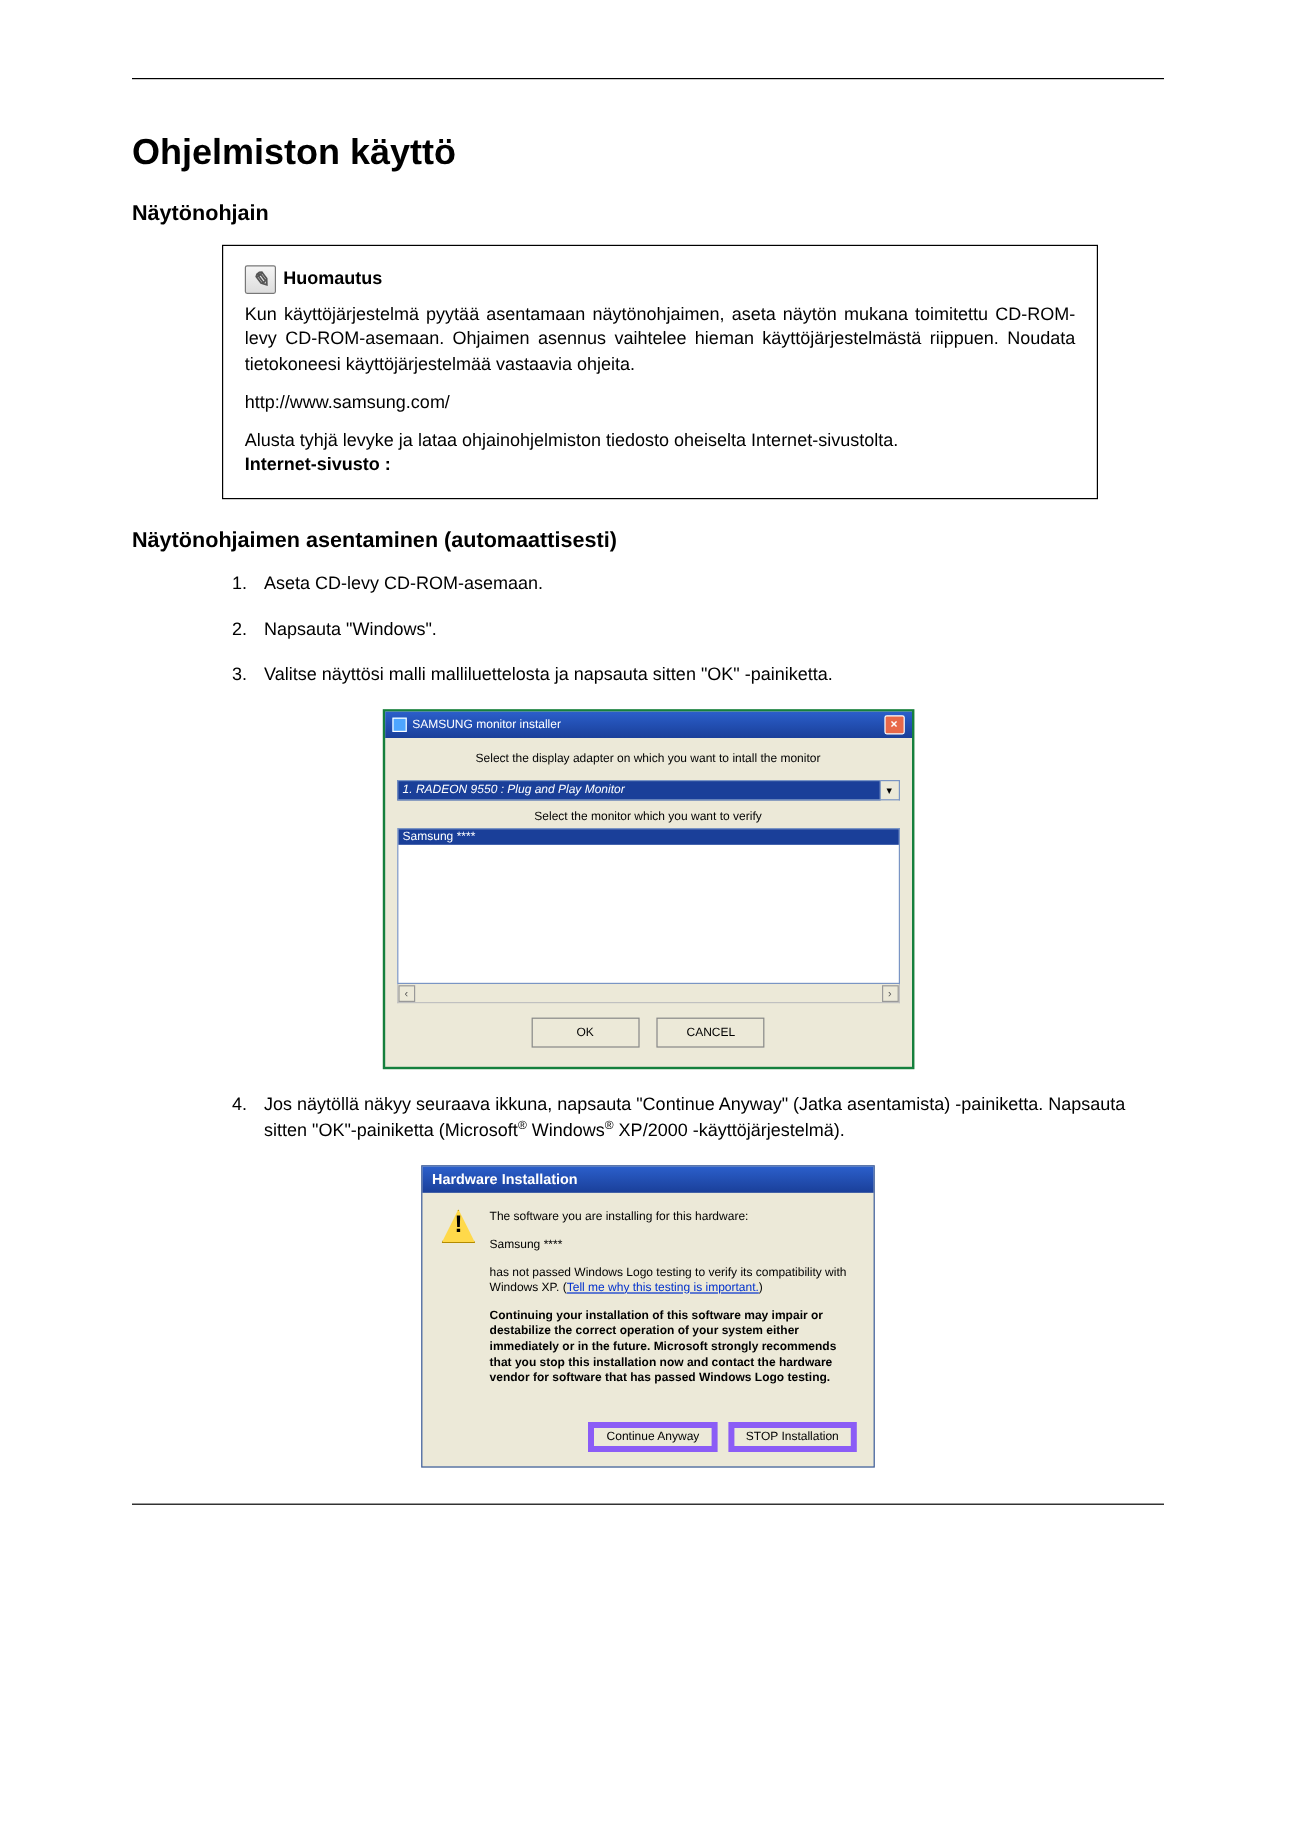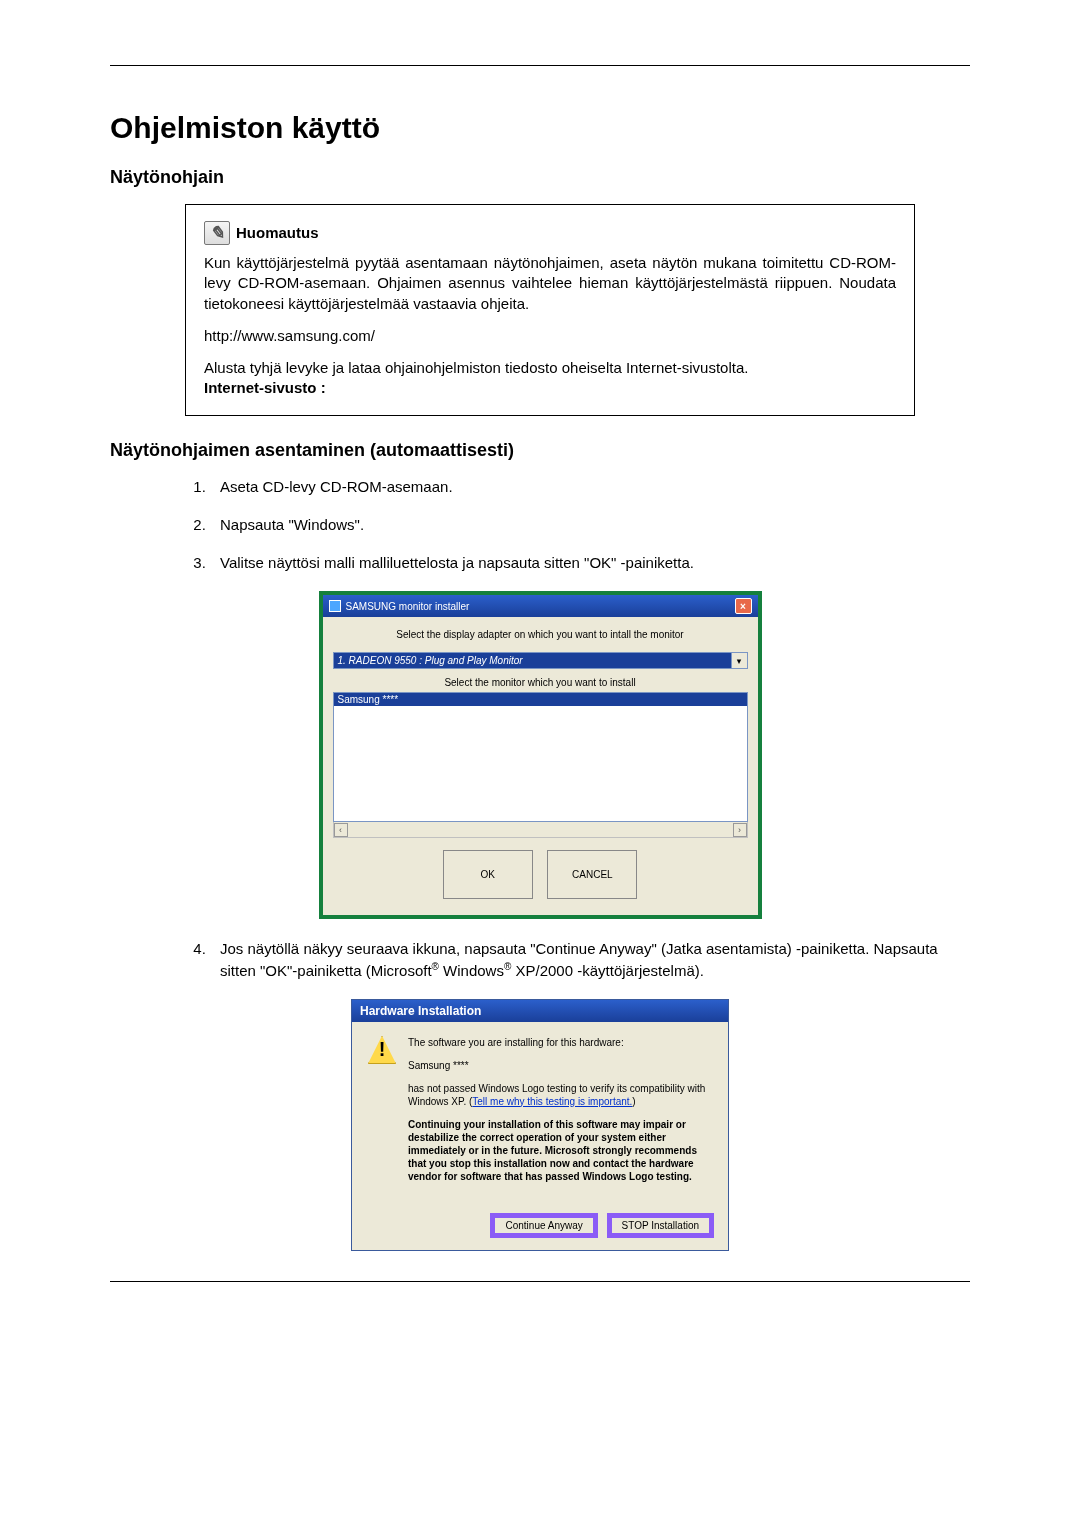--- a/index.html
+++ b/index.html
@@ -63,21 +63,21 @@
       margin-left: 100px;
       font-size: 15px;
       line-height: 1.35;
     }
     ol.steps li { margin-bottom: 18px; padding-left: 10px; }
     .fig-wrap { text-align: center; margin: 8px 0 20px 0; }
     
     .dlg1 {
       display: inline-block;
       width: 443px;
-      border: 4px solid #15803d;
+      border: 2px solid #15803d;
       background: #ece9d8;
       text-align: left;
       font-family: Tahoma, Arial, sans-serif;
       font-size: 10px;
     }
     .dlg1-title {
       background: linear-gradient(#2b5fcb,#1a3f99);
       color: #fff;
       padding: 3px 6px;
       display: flex;
@@ -116,21 +116,21 @@
       display:flex; border:1px solid #c0c0c0; border-top:none; background:#ece9d8;
       height:16px; align-items:center;
     }
     .dlg1-scroll .sb-l,.dlg1-scroll .sb-r{
       width:14px;height:14px;background:#ece9d8;border:1px solid #999;
       display:flex;align-items:center;justify-content:center;font-size:9px;color:#555;
     }
     .dlg1-scroll .sb-track{ flex:1; background:#e0deca; }
     .dlg1-btns { text-align:center; padding:12px 0 4px 0; }
     .dlg1-btn {
-      display:inline-block; width:90px; padding:18px 0; margin:0 6px;
+      display:inline-block; width:90px; padding:6px 0; margin:0 6px;
       background:#ece9d8; border:1px solid #888; font-size:10px;
     }
     
     .dlg2 {
       display:inline-block; width:378px; border:1px solid #3a5a9c;
       background:#ece9d8; text-align:left; font-family:Tahoma,Arial,sans-serif;
       font-size:10px;
     }
     .dlg2-title {
       background: linear-gradient(#2b5fcb,#1a3f99);
@@ -194,21 +194,21 @@
         <span>SAMSUNG monitor installer</span>
       </span>
       <span class="dlg1-close">×</span>
     </div>
     <div class="dlg1-body">
       <div class="lbl1">Select the display adapter on which you want to intall the monitor</div>
       <div class="dlg1-combo">
         <div class="dlg1-combo-text">1. RADEON 9550 : Plug and Play Monitor</div>
         <div class="dlg1-combo-btn">▾</div>
       </div>
-      <div class="dlg1-sub">Select the monitor which you want to install</div>
+      <div class="dlg1-sub">Select the monitor which you want to verify</div>
       <div class="dlg1-list">
         <span class="dlg1-list-sel">Samsung ****</span>
       </div>
       <div class="dlg1-scroll">
         <div class="sb-l">‹</div>
         <div class="sb-track"></div>
         <div class="sb-r">›</div>
       </div>
       <div class="dlg1-btns">
         <span class="dlg1-btn">OK</span>

